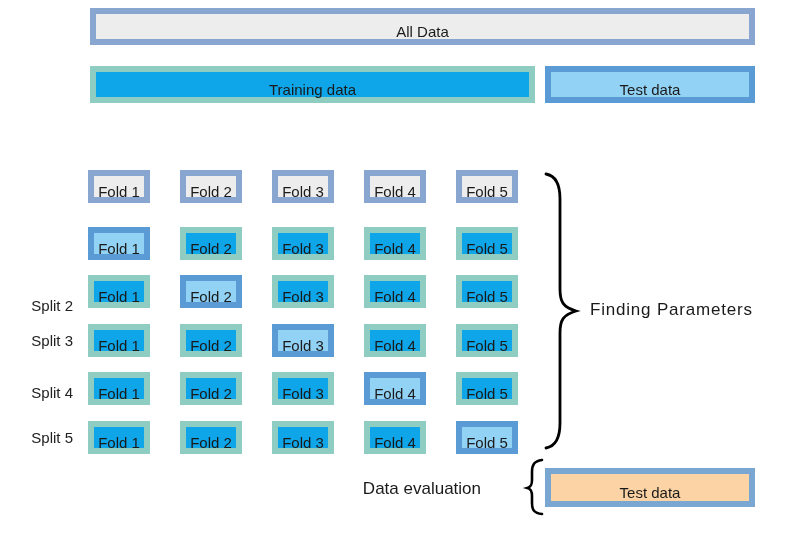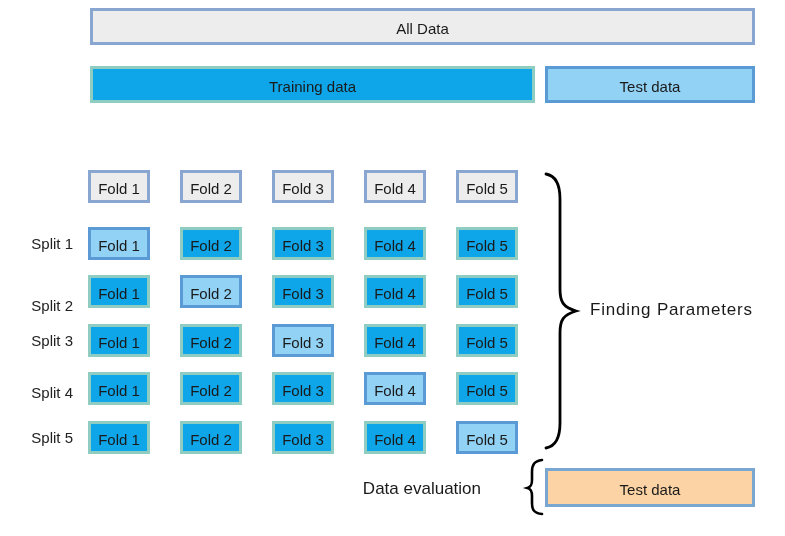--- a/index.html
+++ b/index.html
@@ -15,21 +15,21 @@
     background: #ffffff;
     overflow: hidden;
     color: #1a1a1a;
   }
   .box {
     position: absolute;
     box-sizing: border-box;
     text-align: center;
     font-size: 15px;
     color: #1a1a1a;
-    border: 3px solid #b91c1c;
+    border: 6px solid #b91c1c;
   }
   .neutral { background: #ededed; border-color: #88a6cf; }
   .train   { background: #0ea5e9; border-color: #8fcdc2; }
   .testblu { background: #92d2f5; border-color: #5b9bd5; }
   .orange  { background: #fbd3a4; border-color: #7aa7d2; }
 
   .wide { height: 37px; line-height: 36px; }
   .cell { width: 62px; height: 33px; line-height: 32px; }
 
   .split-label {
@@ -79,21 +79,20 @@
   <div class="box train wide" style="left:90px; top:66px; width:445px;">Training data</div>
 
   <div class="box testblu wide" style="left:545px; top:66px; width:210px;">Test data</div>
 
   <div class="box neutral cell" style="left:88px;  top:170px;">Fold 1</div>
   <div class="box neutral cell" style="left:180px; top:170px;">Fold 2</div>
   <div class="box neutral cell" style="left:272px; top:170px;">Fold 3</div>
   <div class="box neutral cell" style="left:364px; top:170px;">Fold 4</div>
   <div class="box neutral cell" style="left:456px; top:170px;">Fold 5</div>
 
-  <div class="split-label" style="top:227px;">Split 1</div>
   <div class="box testblu cell" style="left:88px;  top:227px;">Fold 1</div>
   <div class="box train cell" style="left:180px; top:227px;">Fold 2</div>
   <div class="box train cell" style="left:272px; top:227px;">Fold 3</div>
   <div class="box train cell" style="left:364px; top:227px;">Fold 4</div>
   <div class="box train cell" style="left:456px; top:227px;">Fold 5</div>
 
   <div class="split-label" style="top:289px;">Split 2</div>
   <div class="box train cell" style="left:88px;  top:275px;">Fold 1</div>
   <div class="box testblu cell" style="left:180px; top:275px;">Fold 2</div>
   <div class="box train cell" style="left:272px; top:275px;">Fold 3</div>

